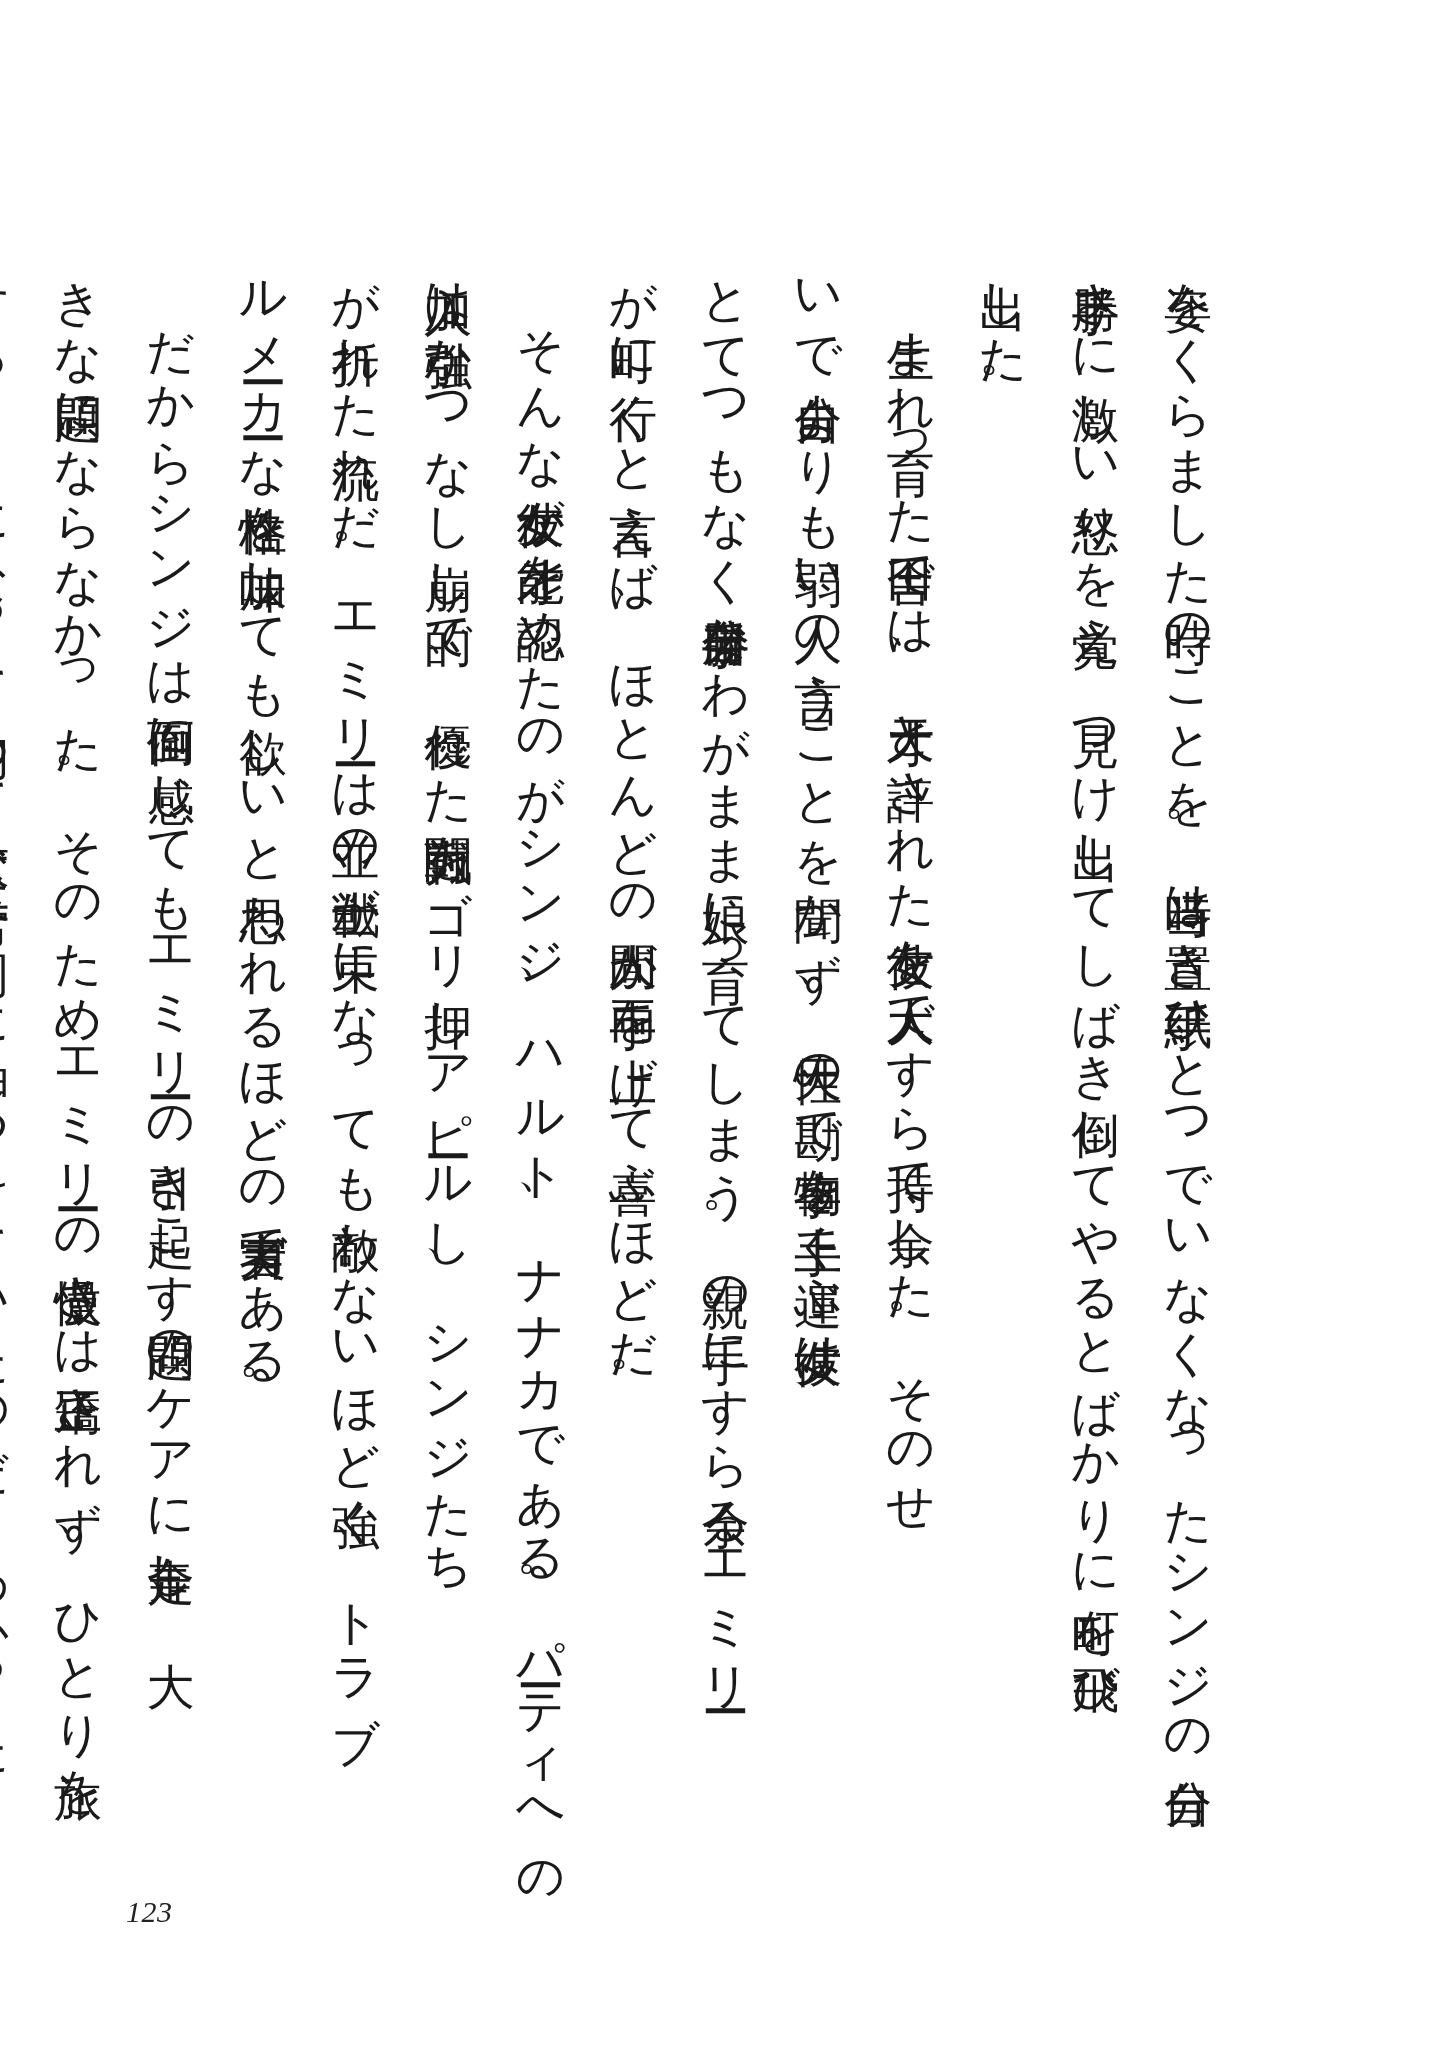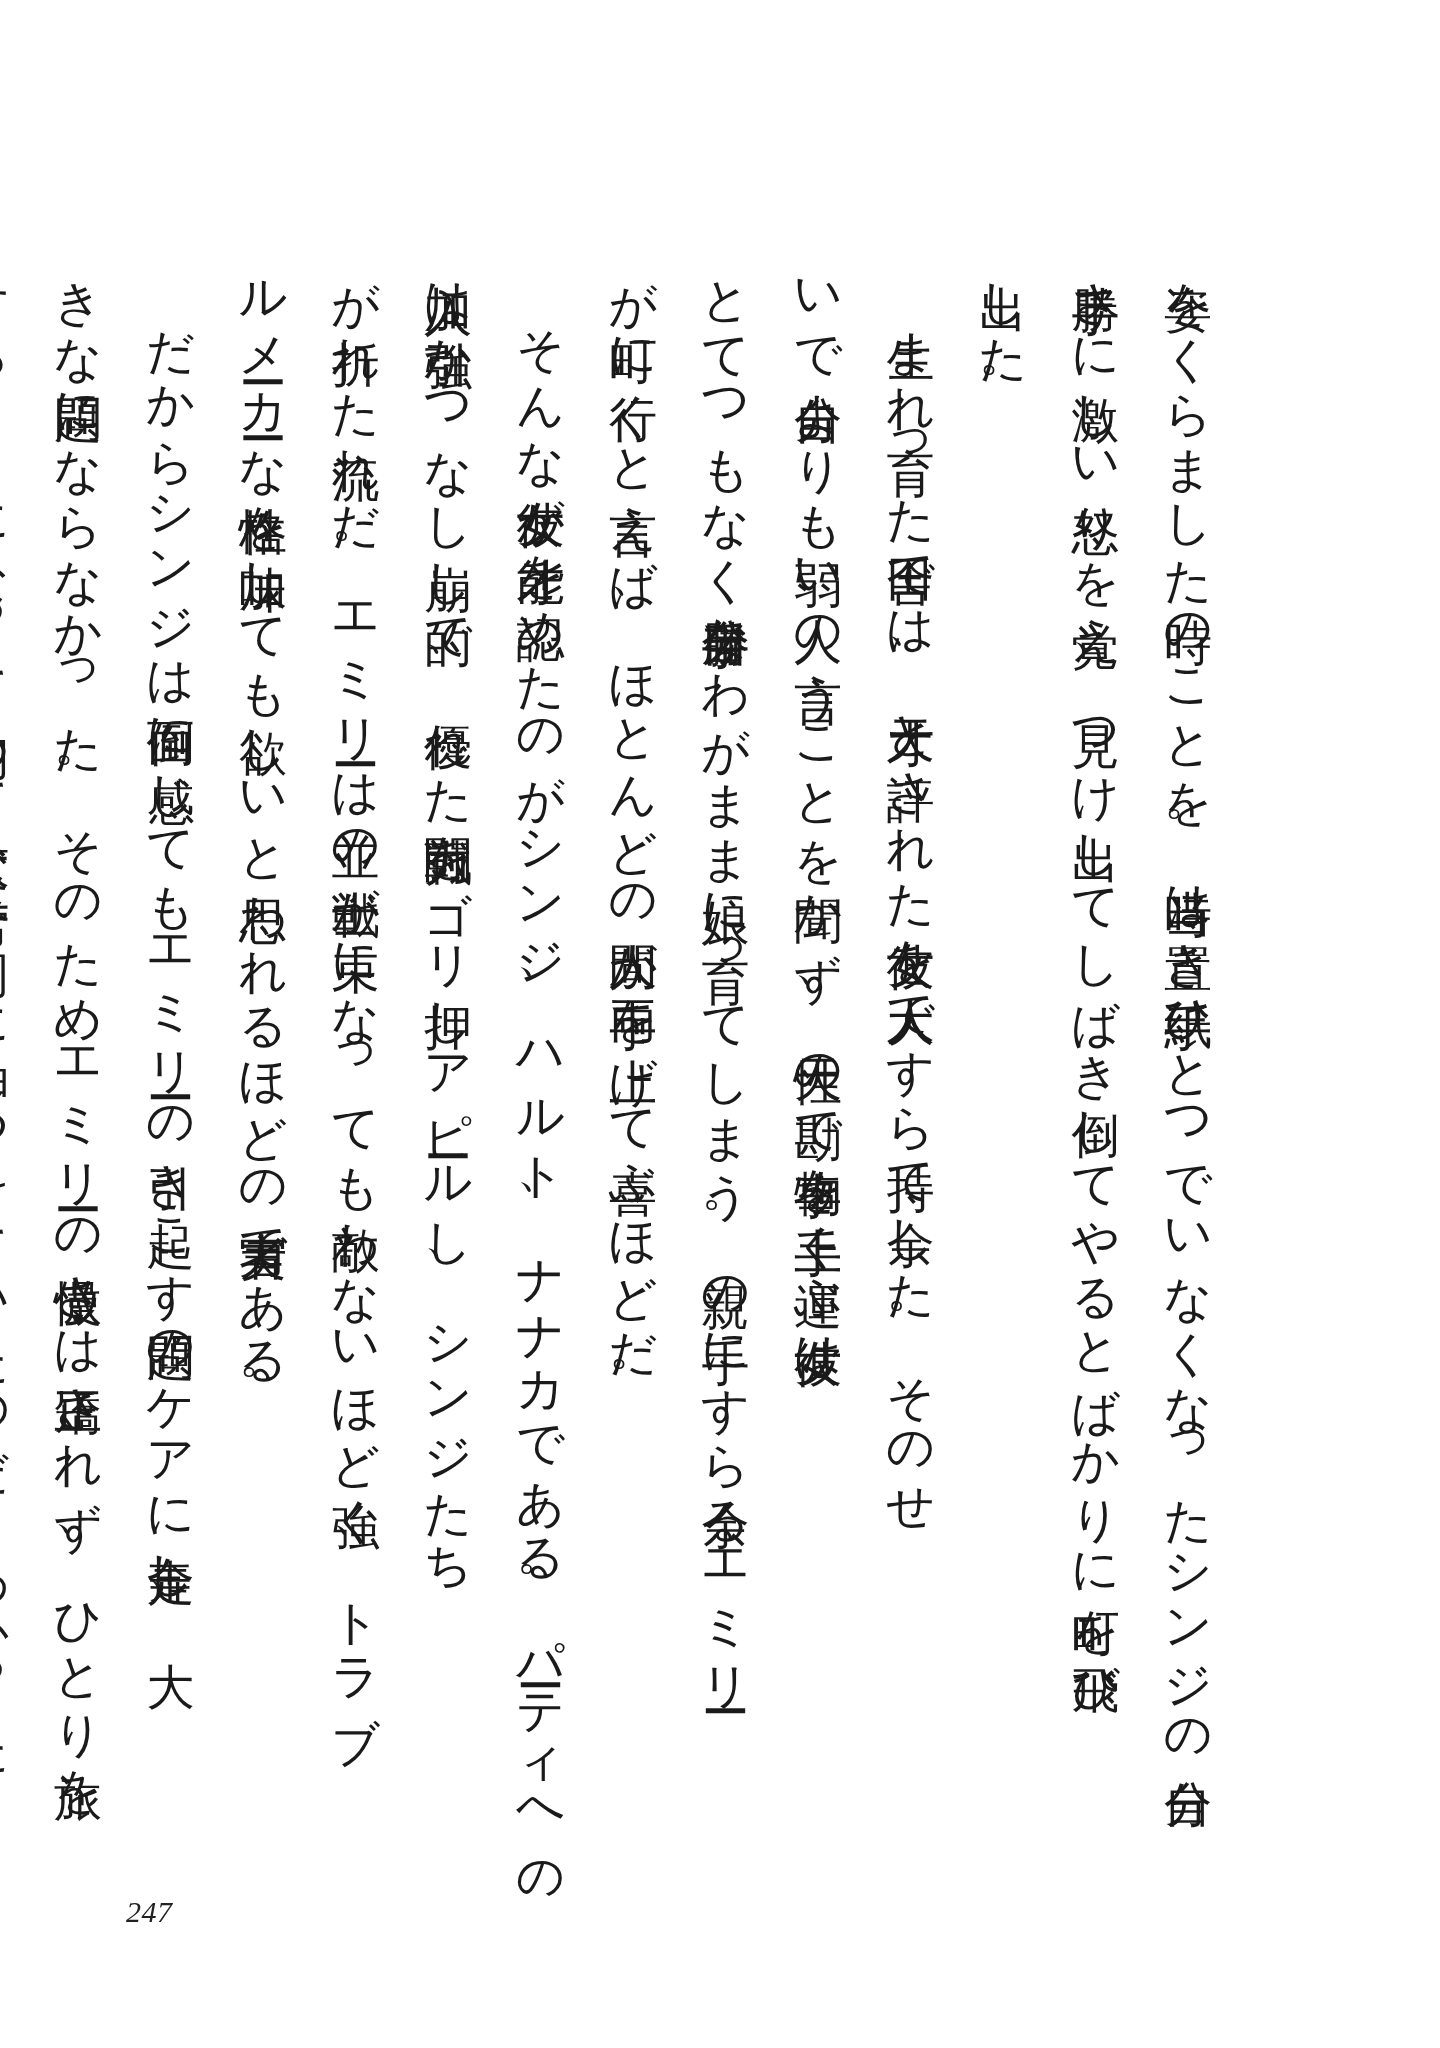--- a/index.html
+++ b/index.html
@@ -64,14 +64,14 @@
     <span class="col">とてつもなく自分勝手なわがまま娘に育ってしまう。親の手にすら余るエミリー</span>
     <span class="col">が町に行くと言えば、ほとんどの人間が両手を上げて喜ぶほどだ。</span>
     <span class="col">　そんな彼女が才能を認めたのがシンジ、ハルト、ナナカである。パーティへの</span>
     <span class="col">加入は強引かつなし崩し的で、優れた戦闘力をゴリ押しアピールし、シンジたち</span>
     <span class="col">が折れた流れだ。エミリーは並の戦士が束になっても敵わないほど強く、トラブ</span>
     <span class="col">ルメーカーな性格を加味しても欲しいと思われるほどの実力者である。</span>
     <span class="col">　だからシンジは面倒に感じてもエミリーの引き起こす問題のケアに奔走し、大</span>
     <span class="col">きな問題にならなかった。そのためエミリーの傲慢さは矯正されず、ひとり旅を</span>
     <span class="col">するようになって初めて大変な苦労を周りに押しつけていたのだとわかった。</span>
   </div>
-  <div class="page-number">247</div>
+  <div class="page-number">123</div>
 </div>
 
 </body></html>

